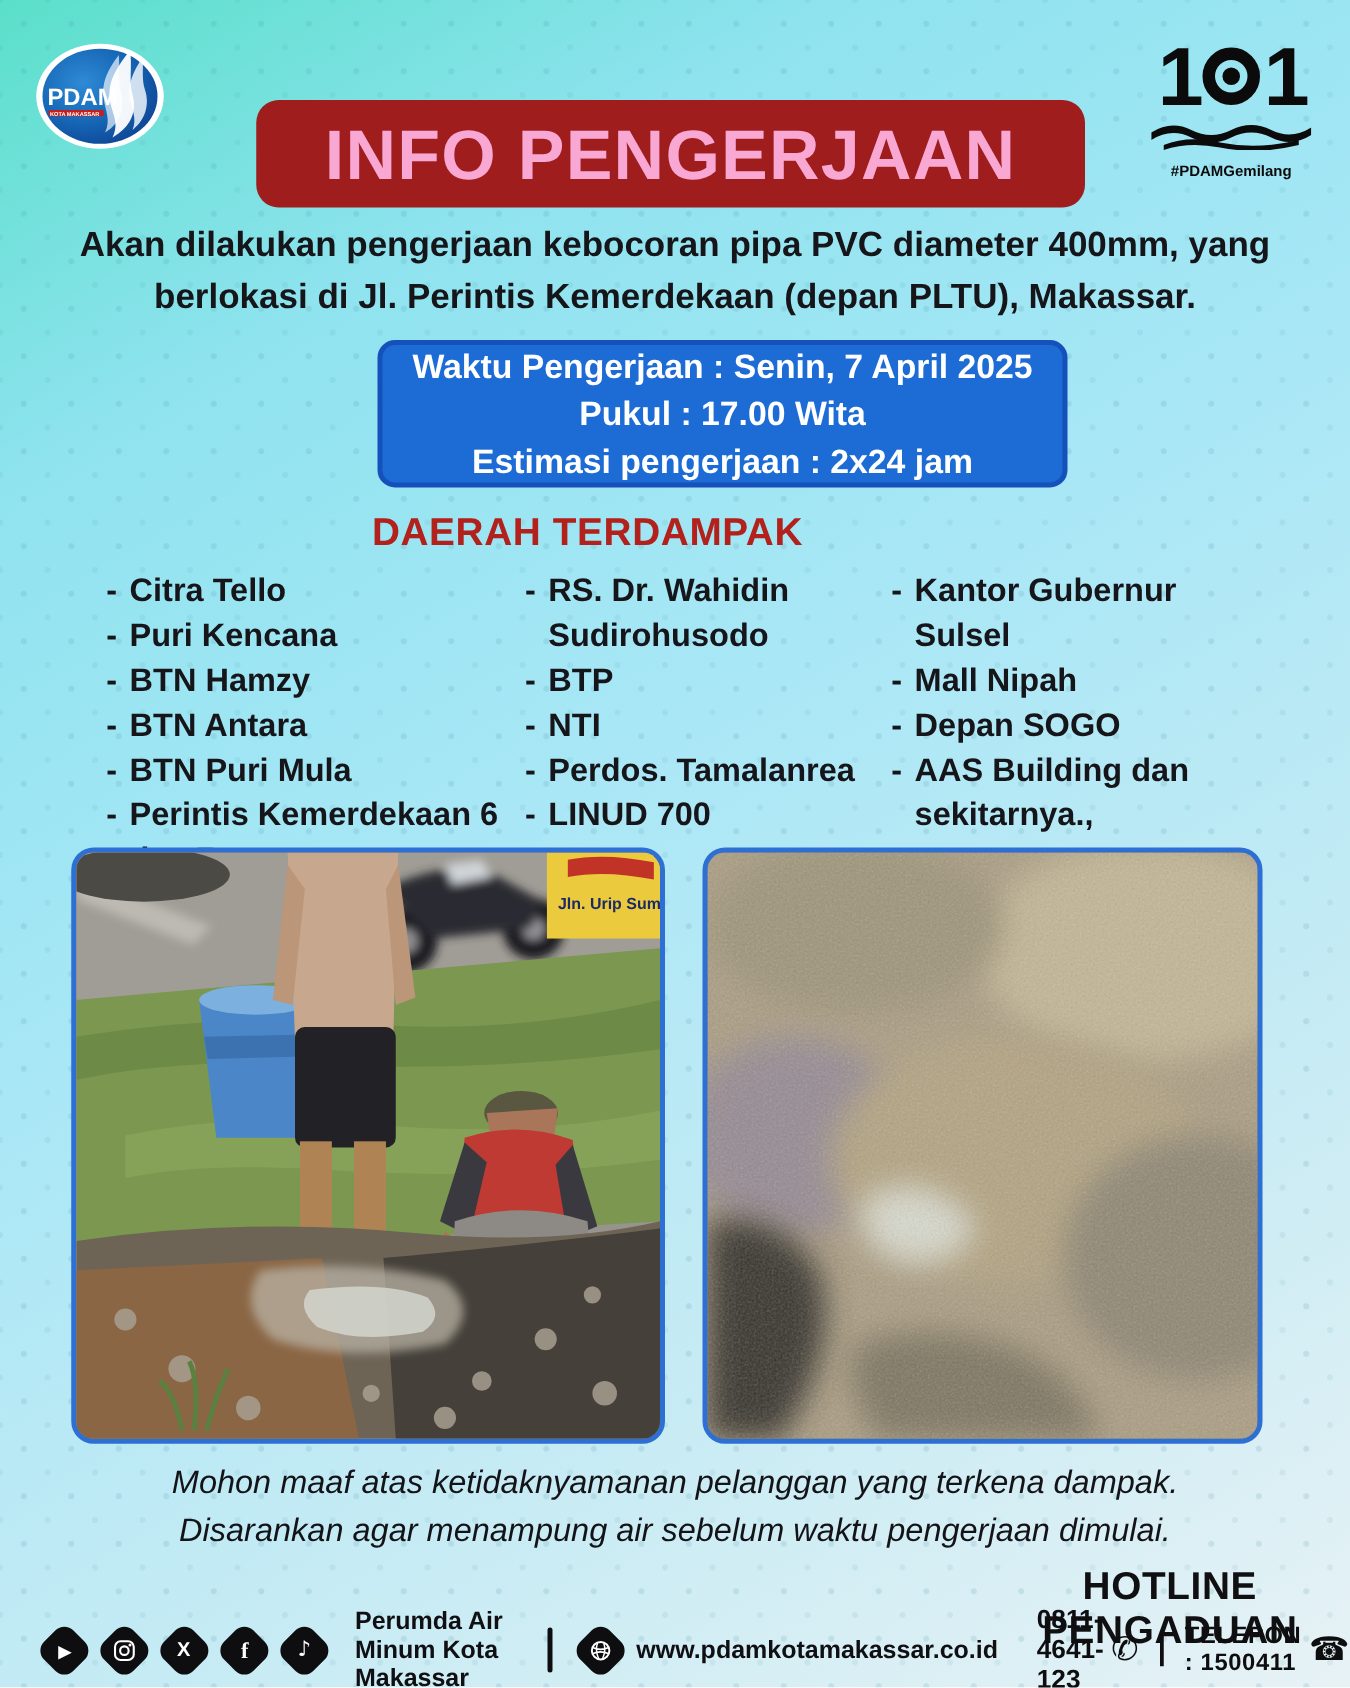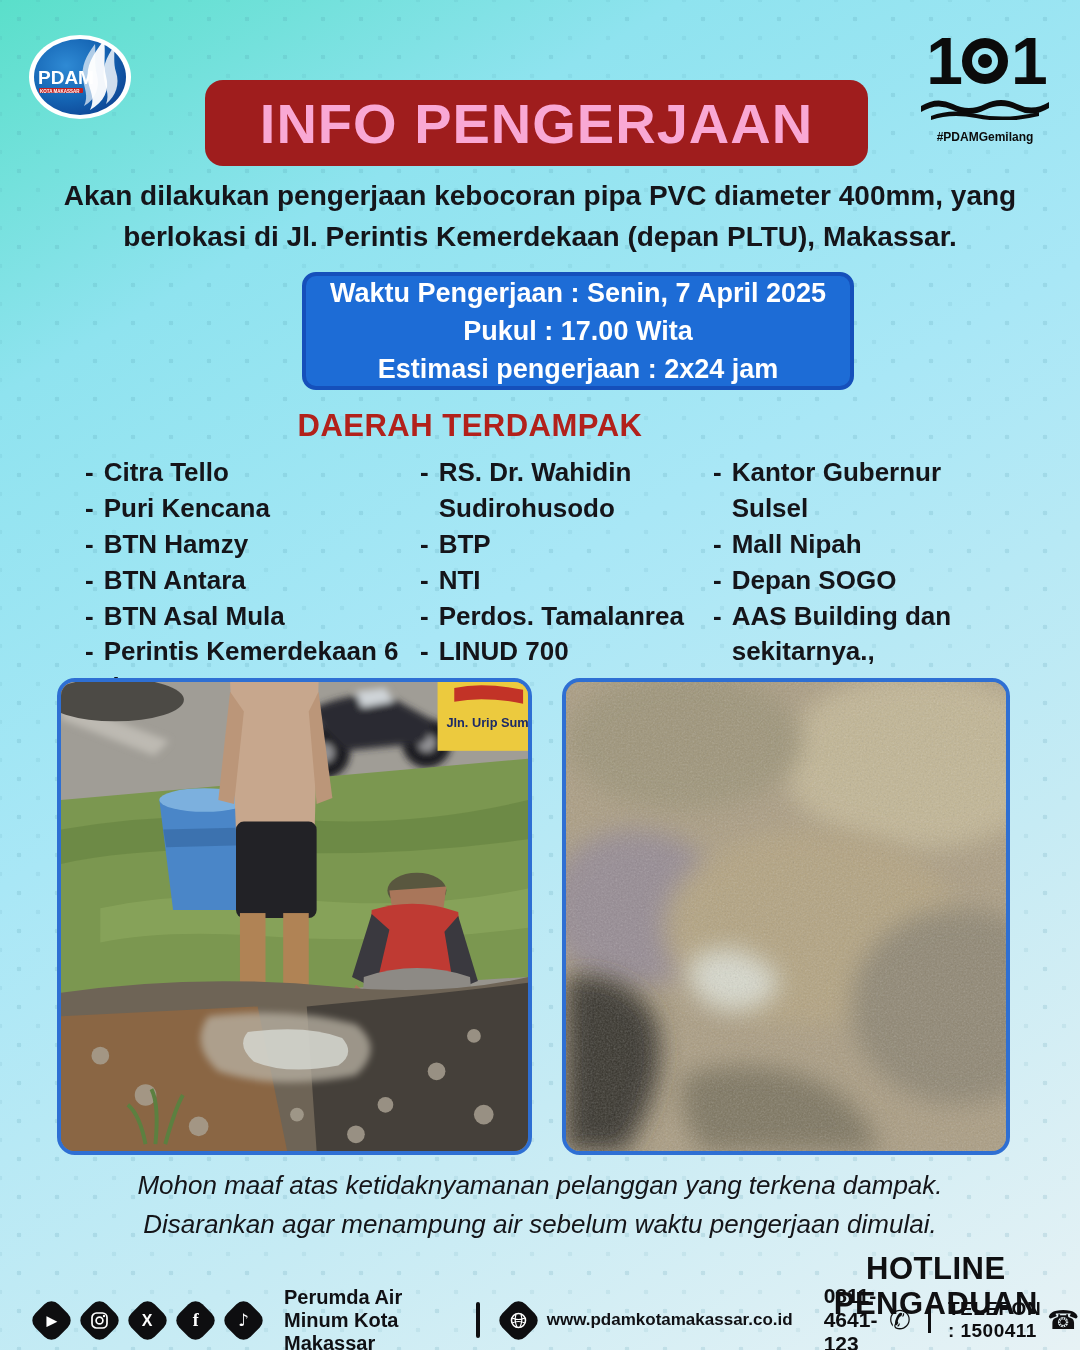--- a/index.html
+++ b/index.html
@@ -93,21 +93,21 @@
     display:flex;align-items:center;gap:9px;padding-left:32px;box-sizing:border-box;
   }
   .badge{
     width:33px;height:33px;background:#0e0e10;border-radius:10px;transform:rotate(45deg);
     display:flex;align-items:center;justify-content:center;flex:0 0 auto;margin:0 3px;
   }
   .badge .g{transform:rotate(-45deg);color:#fff;font-weight:700;display:flex;align-items:center;justify-content:center;}
   .badge svg{display:block;}
   .org{font-size:20px;font-weight:600;margin-left:12px;color:#101014;}
   .vdiv{width:4px;height:36px;background:#0e0e10;border-radius:2px;margin:0 10px;flex:0 0 auto;}
-  .site{font-size:17px;font-weight:600;color:#101014;}
+  .site{font-size:20px;font-weight:600;color:#101014;}
   .num{font-size:21px;font-weight:700;color:#0e0e10;margin-left:22px;display:flex;align-items:center;gap:6px;}
   .numdiv{width:3px;height:26px;background:#0e0e10;margin:0 8px;flex:0 0 auto;}
   .tel{font-size:19px;font-weight:700;color:#0e0e10;display:flex;align-items:center;gap:6px;letter-spacing:.5px;}
   .phone-glyph{font-size:26px;line-height:1;font-family:"DejaVu Sans", sans-serif;font-weight:400;}
 </style>
 </head>
 <body>
 
 <div class="canvas">
 
@@ -172,21 +172,21 @@
     <div class="li">
         <span class="dash">-</span>
         <span>BTN Hamzy</span>
       </div>
     <div class="li">
         <span class="dash">-</span>
         <span>BTN Antara</span>
       </div>
     <div class="li">
         <span class="dash">-</span>
-        <span>BTN Asal Mula</span>
+        <span>BTN Puri Mula</span>
       </div>
     <div class="li">
         <span class="dash">-</span>
         <span>Perintis Kemerdekaan 6 dan 7</span>
       </div>
   </div>
 
   <div class="areas-col col2">
     <div class="li">
         <span class="dash">-</span>

